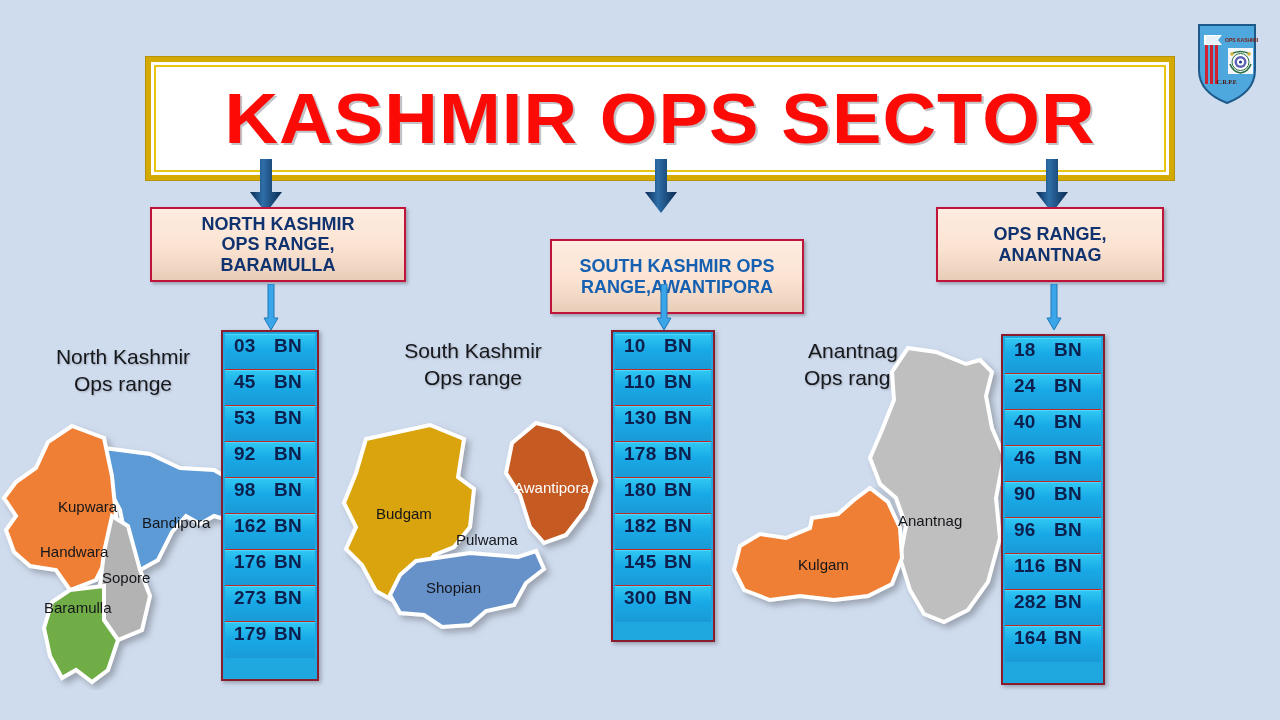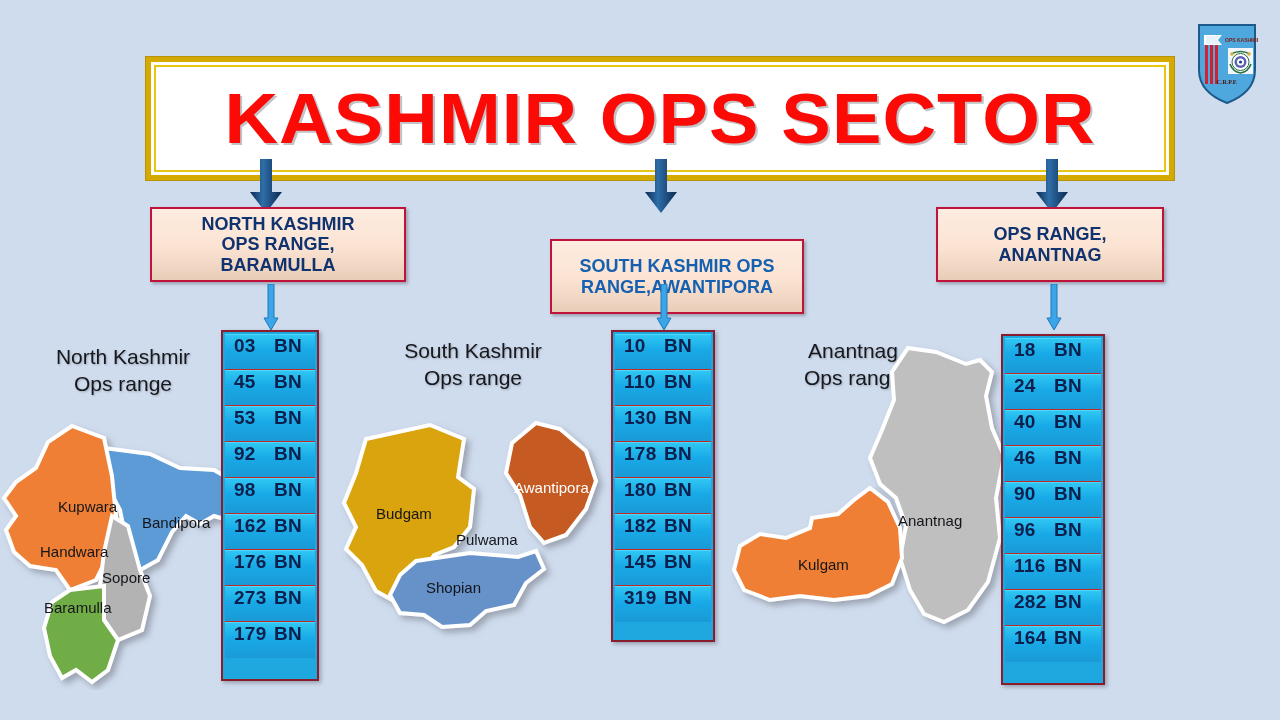--- a/index.html
+++ b/index.html
@@ -322,21 +322,21 @@
       </div>
       <div class="bn-cell">
         <span class="bn-num">182</span>
         <span>BN</span>
       </div>
       <div class="bn-cell">
         <span class="bn-num">145</span>
         <span>BN</span>
       </div>
       <div class="bn-cell">
-        <span class="bn-num">319</span>
+        <span class="bn-num">300</span>
         <span>BN</span>
       </div>
     </div>
   <div class="bn-col" id="bn-col-anantnag">
       <div class="bn-cell">
         <span class="bn-num">18</span>
         <span>BN</span>
       </div>
       <div class="bn-cell">
         <span class="bn-num">24</span>

